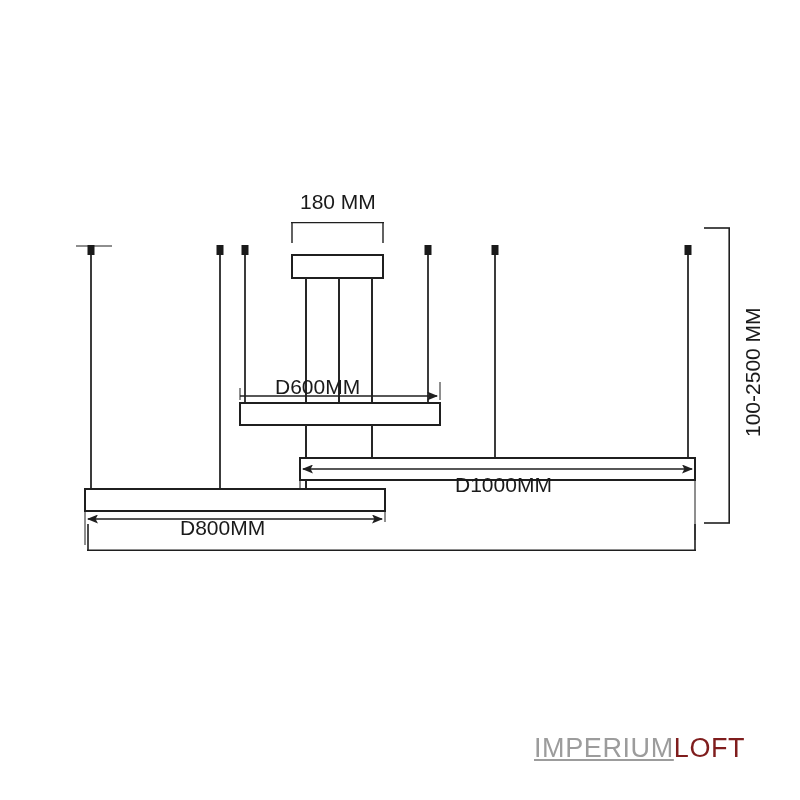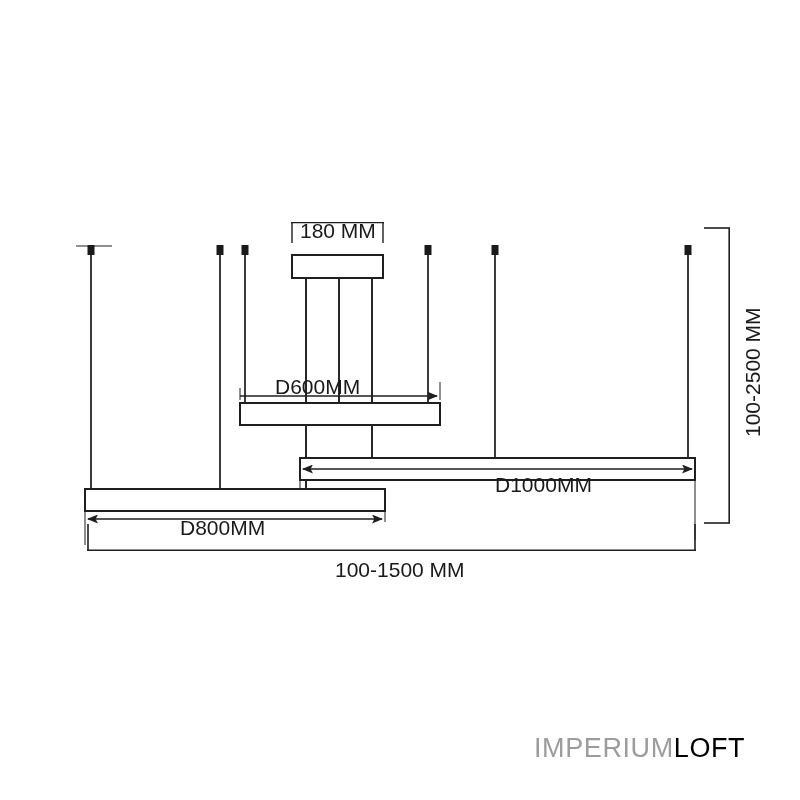--- a/index.html
+++ b/index.html
@@ -29,31 +29,29 @@
   .dim-label {
     position: absolute;
     font-family: "Liberation Sans", sans-serif;
     color: #1a1a1a;
     white-space: nowrap;
     letter-spacing: 0px;
   }
   #lbl-180 {
     left: 300px; top: 190px;
     font-size: 21px;
-    margin-top: 29px;
   }
   #lbl-d600 {
     left: 275px; top: 375px;
     font-size: 21px;
     text-align: center;
   }
   #lbl-d1000 {
     left: 455px; top: 473px;
     font-size: 21px;
-    margin-left: 40px;
   }
   #lbl-d800 {
     left: 180px; top: 516px;
     font-size: 21px;
   }
   #lbl-bottom {
     left: 335px; top: 558px;
     font-size: 21px;
   }
   #lbl-vert {
@@ -65,22 +63,22 @@
   #logo {
     position: absolute;
     left: 534px;
     top: 733px;
     font-size: 27px;
     font-family: "Liberation Sans", sans-serif;
     letter-spacing: 0.6px;
     font-weight: 400;
     white-space: nowrap;
   }
-  #logo .part-a { color: #9c9c9c; }
-  #logo .part-b { color: #000000; }
+  #logo .part-a { color: #9c9c9c; text-decoration: underline; }
+  #logo .part-b { color: #7f1d1d; }
 </style>
 </head>
 <body>
 
 <div id="stage">
 
   <svg id="drawing" viewBox="0 0 800 800">
     <defs>
       <marker id="arrR" markerWidth="11" markerHeight="9" refX="10" refY="4.5" orient="auto" markerUnits="userSpaceOnUse">
         <path d="M0,0 L11,4.5 L0,9 L2.4,4.5 Z" fill="#1f1f1f"></path>
@@ -185,21 +183,20 @@
   </svg>
 
   <div class="dim-label" id="lbl-180">180 MM</div>
 
   <div class="dim-label" id="lbl-d600">D600MM</div>
 
   <div class="dim-label" id="lbl-d1000">D1000MM</div>
 
   <div class="dim-label" id="lbl-d800">D800MM</div>
 
-  <div class="dim-label" id="lbl-bottom">100-1500 MM</div>
 
   <div class="dim-label" id="lbl-vert">100-2500 MM</div>
 
   <div id="logo">
     <span class="part-a">IMPERIUM</span><span class="part-b">LOFT</span>
   </div>
 
 </div>
 
 </body></html>

